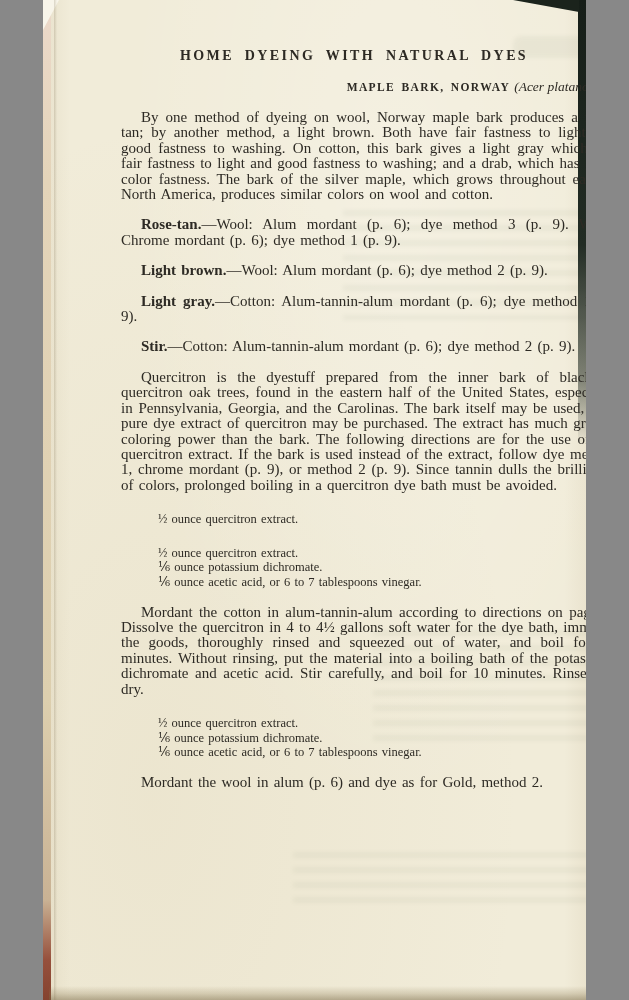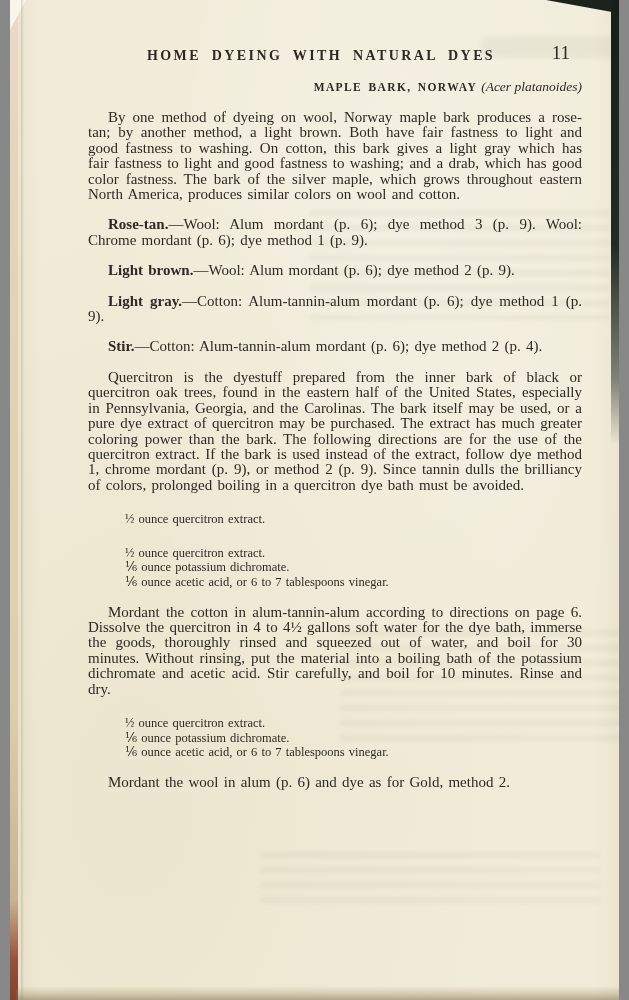--- a/index.html
+++ b/index.html
@@ -1,18 +1,18 @@
 <!DOCTYPE html>
 <html><head>
 <meta charset="utf-8">
 <style>
   html,body{margin:0;padding:0;background:#888;}
   .page{
     position:relative;
-    width:609px;height:1000px;
+    width:543px;height:1000px;
     margin:0 auto;
     background-color:#f1ecd9;
     background-image:
       radial-gradient(ellipse at 65% 18%, rgba(255,255,255,.22), rgba(255,255,255,0) 55%),
       radial-gradient(ellipse at 20% 80%, rgba(190,170,120,.10), rgba(190,170,120,0) 60%),
       linear-gradient(90deg, rgba(150,125,80,.10) 0%, rgba(150,125,80,0) 5%, rgba(150,125,80,0) 96%, rgba(150,125,80,.08) 100%);
     overflow:hidden;
     font-family:"Liberation Serif","DejaVu Serif",serif;
     color:#2d2a24;
   }
@@ -74,21 +74,21 @@
       <span class="page-number">11</span>
     </header>
 
     <h2 class="section-head"><span class="caps">MAPLE BARK, NORWAY</span><span class="species">(Acer platanoides)</span></h2>
 
     <p class="ind">By one method of dyeing on wool, Norway maple bark produces a rose-tan; by another method, a light brown. Both have fair fastness to light and good fastness to washing. On cotton, this bark gives a light gray which has fair fastness to light and good fastness to washing; and a drab, which has good color fastness. The bark of the silver maple, which grows throughout eastern North America, produces similar colors on wool and cotton.</p>
 
     <p class="ind"><span class="lead">Rose-tan.</span><span>—Wool: Alum mordant (p. 6); dye method 3 (p. 9). Wool: Chrome mordant (p. 6); dye method 1 (p. 9).</span></p>
     <p class="ind"><span class="lead">Light brown.</span><span>—Wool: Alum mordant (p. 6); dye method 2 (p. 9).</span></p>
     <p class="ind"><span class="lead">Light gray.</span><span>—Cotton: Alum-tannin-alum mordant (p. 6); dye method 1 (p. 9).</span></p>
-    <p class="ind"><span class="lead">Stir.</span><span>—Cotton: Alum-tannin-alum mordant (p. 6); dye method 2 (p. 4).</span></p>
+    <p class="ind"><span class="lead">Stir.</span><span>—Cotton: Alum-tannin-alum mordant (p. 6); dye method 2 (p. 9).</span></p>
 
 
     <p class="ind">Quercitron is the dyestuff prepared from the inner bark of black or quercitron oak trees, found in the eastern half of the United States, especially in Pennsylvania, Georgia, and the Carolinas. The bark itself may be used, or a pure dye extract of quercitron may be purchased. The extract has much greater coloring power than the bark. The following directions are for the use of the quercitron extract. If the bark is used instead of the extract, follow dye method 1, chrome mordant (p. 9), or method 2 (p. 9). Since tannin dulls the brilliancy of colors, prolonged boiling in a quercitron dye bath must be avoided.</p>
 
 
     <div class="ing-list">
       <div>½ ounce quercitron extract.</div>
     </div>
 
 

